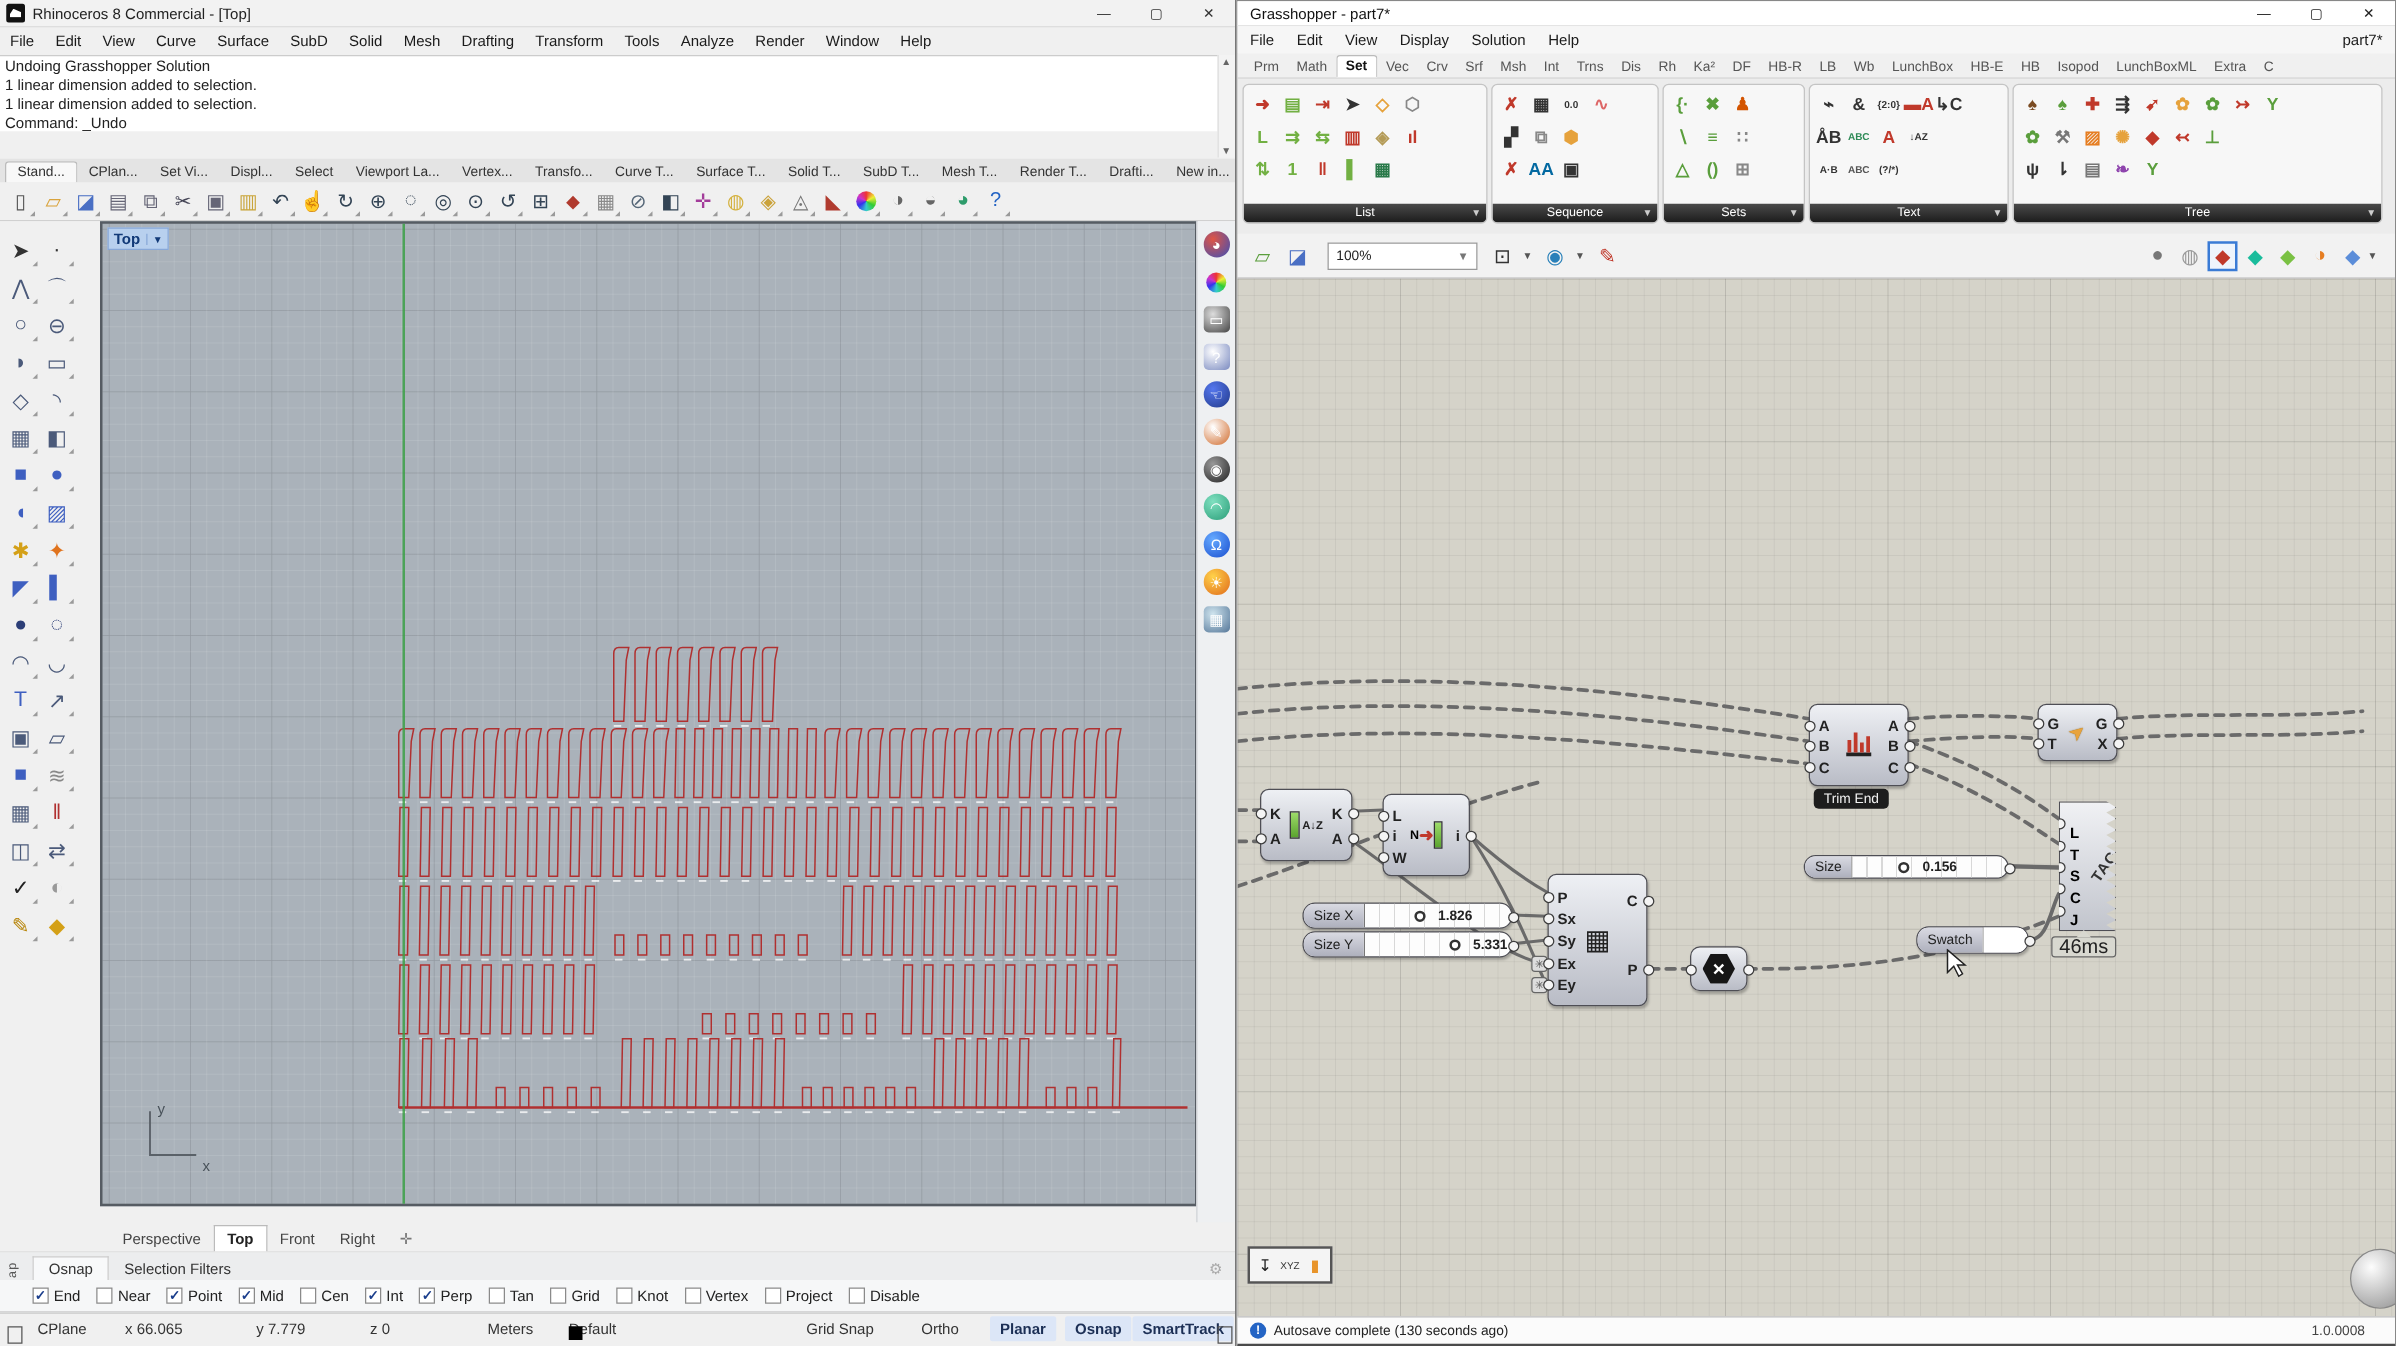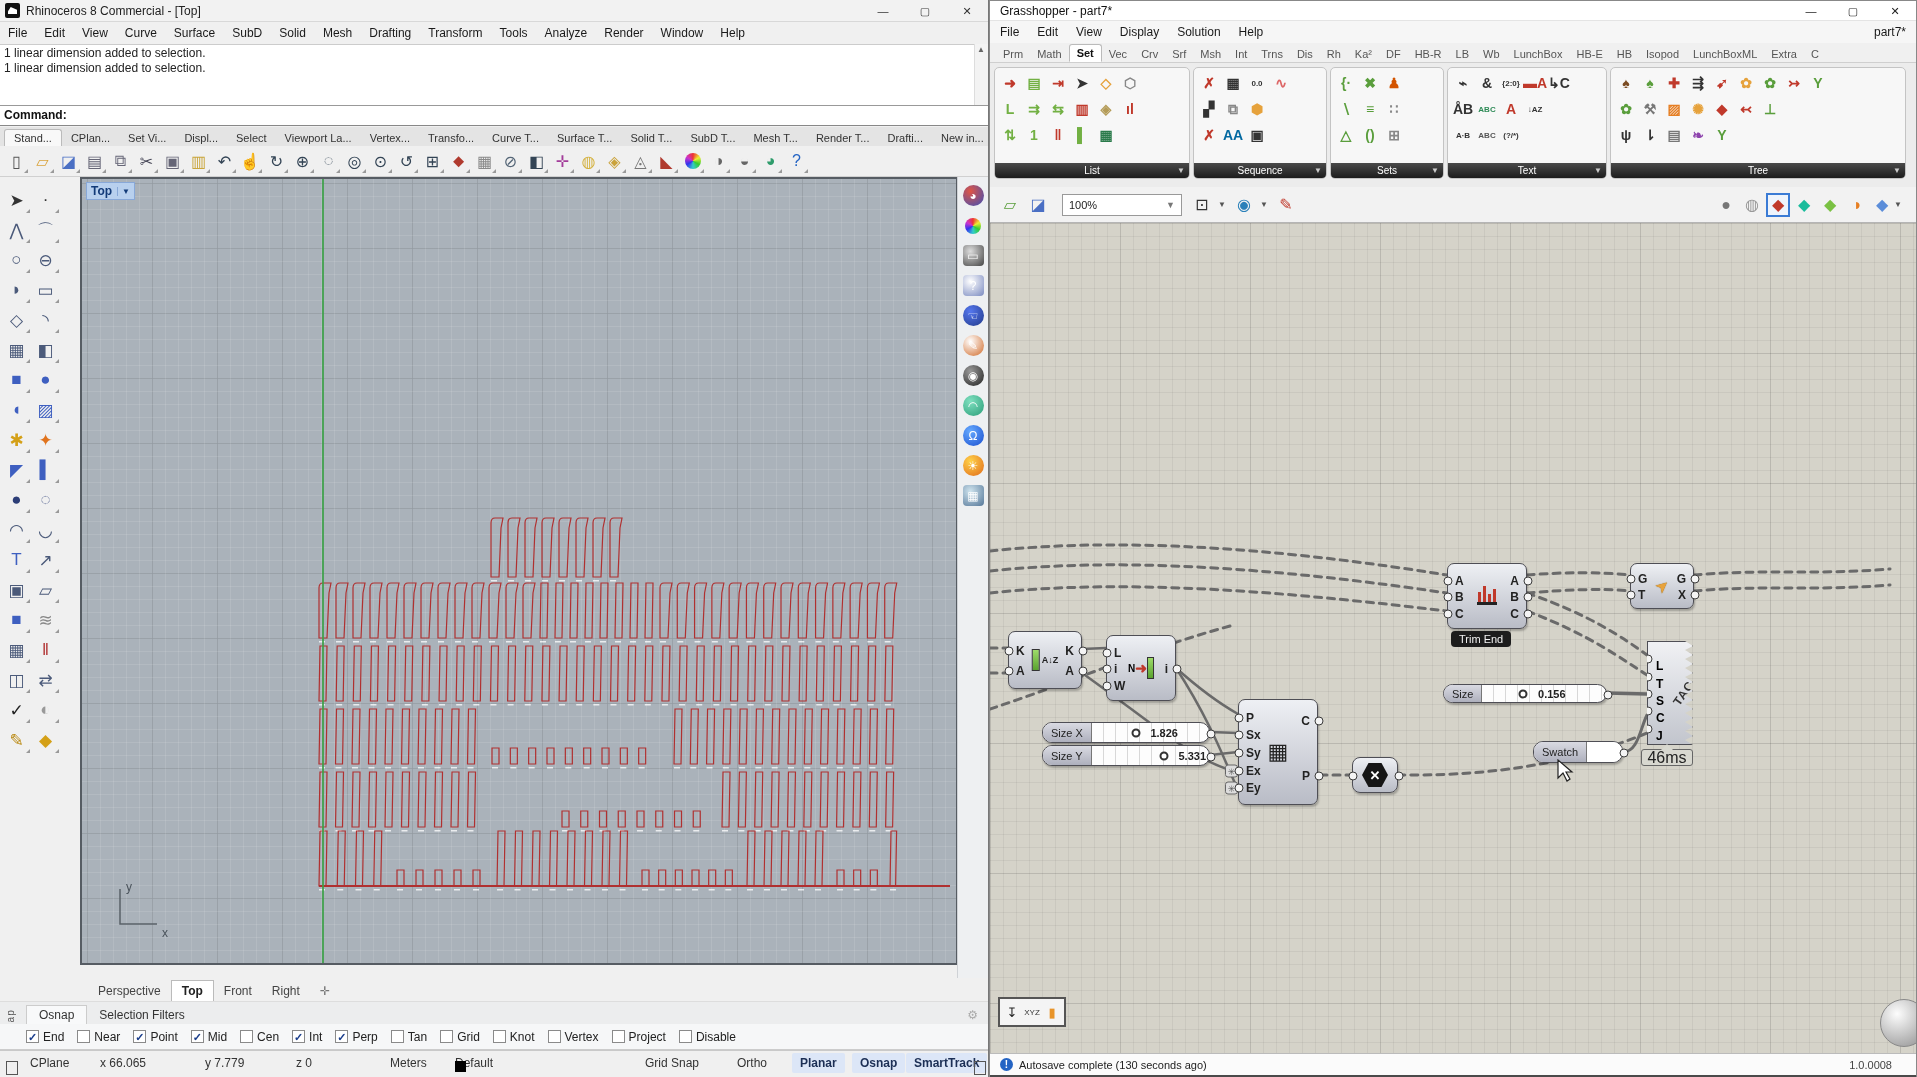--- a/index.html
+++ b/index.html
@@ -156,28 +156,29 @@
         <span>Mesh</span>
         <span>Drafting</span>
         <span>Transform</span>
         <span>Tools</span>
         <span>Analyze</span>
         <span>Render</span>
         <span>Window</span>
         <span>Help</span>
       </div>
     <div class="r-hist" id="r-hist">
+        <div>Undoing Grasshopper Solution</div>
         <div>1 linear dimension added to selection.</div>
         <div>1 linear dimension added to selection.</div>
+        <div>Command: _Undo</div>
       </div>
     <div class="r-scroll">
         <span class="up">▲</span>
         <span class="dn">▼</span>
       </div>
-    <div class="r-cmd">Command:</div>
     <div class="r-tabs" id="r-tabs">
         <span class="act">Stand...</span>
         <span>CPlan...</span>
         <span>Set Vi...</span>
         <span>Displ...</span>
         <span>Select</span>
         <span>Viewport La...</span>
         <span>Vertex...</span>
         <span>Transfo...</span>
         <span>Curve T...</span>

